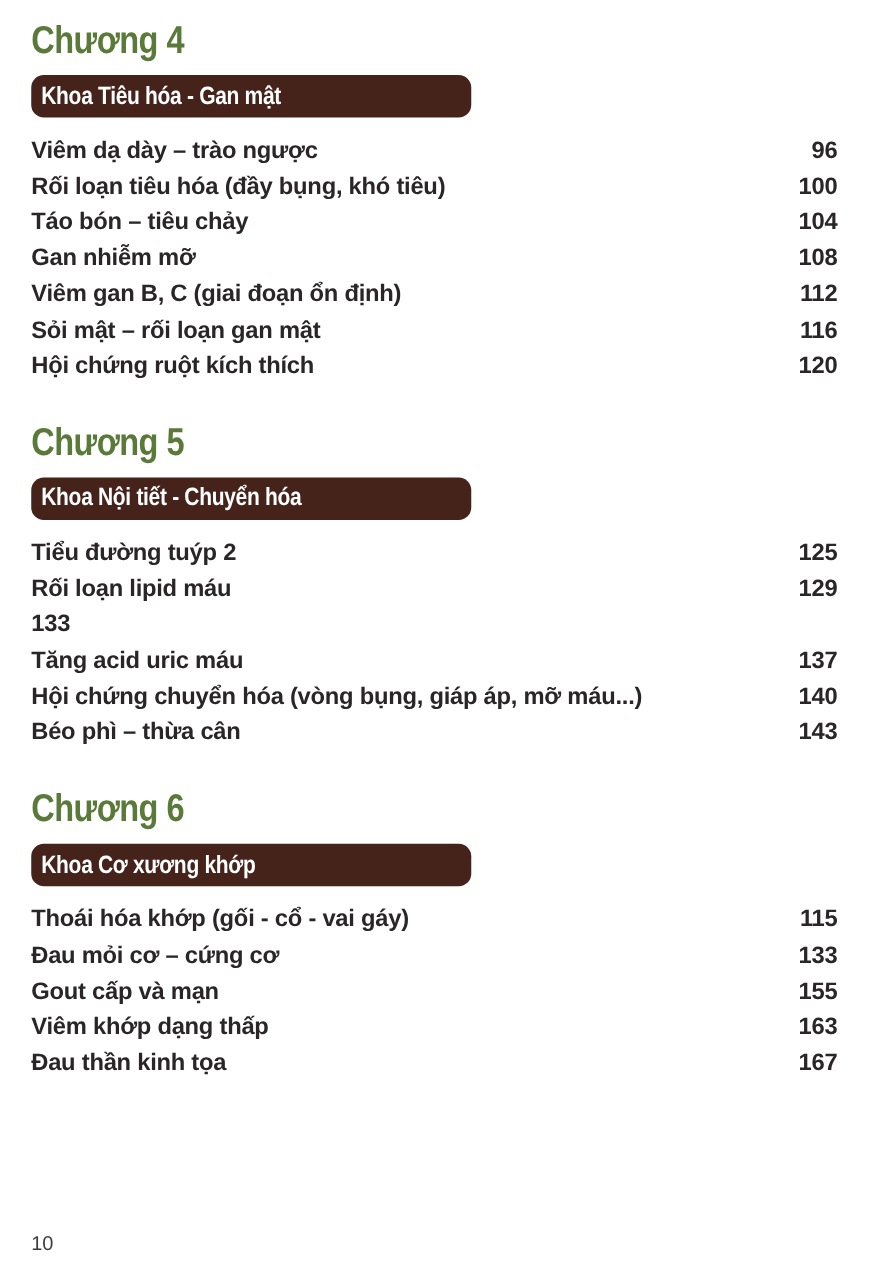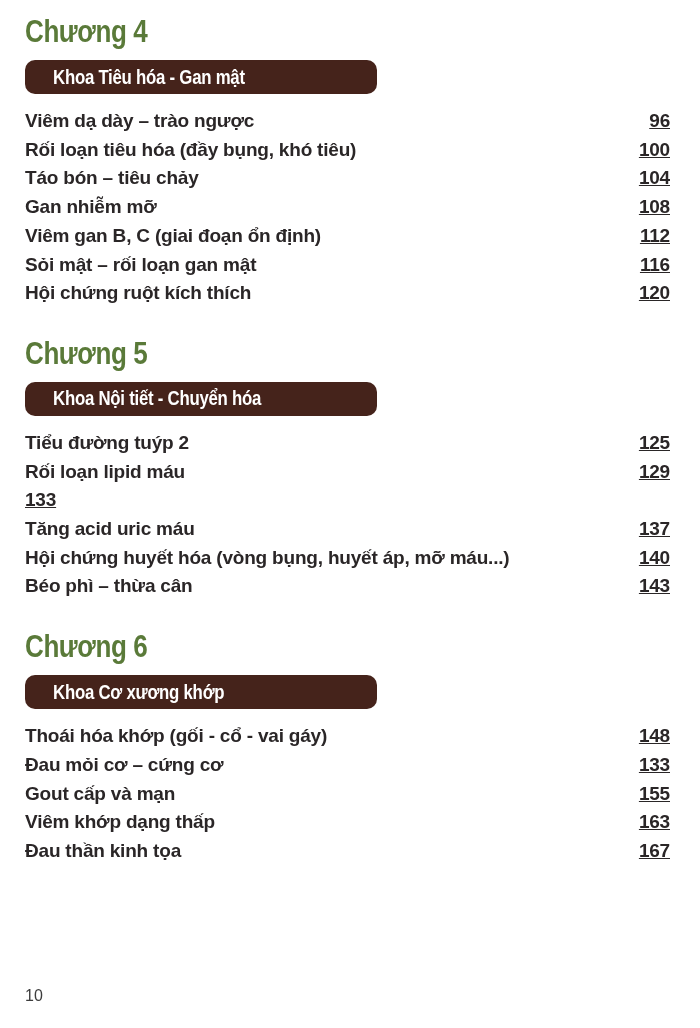--- a/index.html
+++ b/index.html
@@ -36,21 +36,21 @@
     margin: 0 0 10px 0;
     white-space: nowrap;
   }
   .badge {
     width: 352px;
     height: 34px;
     background: var(--badge-brown);
     border-radius: 10px;
     display: flex;
     align-items: center;
-    padding-left: 28px;
+    padding-left: 8px;
     margin-bottom: 13px;
   }
   .badge-label {
     color: var(--badge-text);
     font-weight: bold;
     font-size: 20px;
     letter-spacing: -0.3px;
     transform: scaleX(0.84);
     transform-origin: left center;
     white-space: nowrap;
@@ -60,21 +60,21 @@
     display: flex;
     justify-content: space-between;
     align-items: baseline;
     font-weight: bold;
     font-size: 19px;
     line-height: 28.7px;
     color: var(--item-text);
     letter-spacing: -0.2px;
   }
   .toc-title { padding-right: 12px; white-space: nowrap; }
-  .toc-page { text-align: left; flex-shrink: 0; text-decoration: underline; }
+  .toc-page { text-align: left; flex-shrink: 0; }
   .footer-page-number {
     position: absolute;
     left: 25px;
     bottom: 23px;
     font-size: 16px;
     color: var(--footer-text);
   }
 </style>
 </head>
 <body>
@@ -133,39 +133,39 @@
         <span class="toc-page">129</span>
       </div>
       <div class="toc-row">
         <span class="toc-page">133</span>
       </div>
       <div class="toc-row">
         <span class="toc-title">Tăng acid uric máu</span>
         <span class="toc-page">137</span>
       </div>
       <div class="toc-row">
-        <span class="toc-title">Hội chứng huyết hóa (vòng bụng, huyết áp, mỡ máu...)</span>
+        <span class="toc-title">Hội chứng chuyển hóa (vòng bụng, giáp áp, mỡ máu...)</span>
         <span class="toc-page">140</span>
       </div>
       <div class="toc-row">
         <span class="toc-title">Béo phì – thừa cân</span>
         <span class="toc-page">143</span>
       </div>
     </div>
   </section>
 
   <section class="chapter">
     <h2 class="chapter-title">Chương 6</h2>
     <div class="badge">
       <span class="badge-label">Khoa Cơ xương khớp</span>
     </div>
     <div class="toc-list">
       <div class="toc-row">
         <span class="toc-title">Thoái hóa khớp (gối - cổ - vai gáy)</span>
-        <span class="toc-page">148</span>
+        <span class="toc-page">115</span>
       </div>
       <div class="toc-row">
         <span class="toc-title">Đau mỏi cơ – cứng cơ</span>
         <span class="toc-page">133</span>
       </div>
       <div class="toc-row">
         <span class="toc-title">Gout cấp và mạn</span>
         <span class="toc-page">155</span>
       </div>
       <div class="toc-row">

